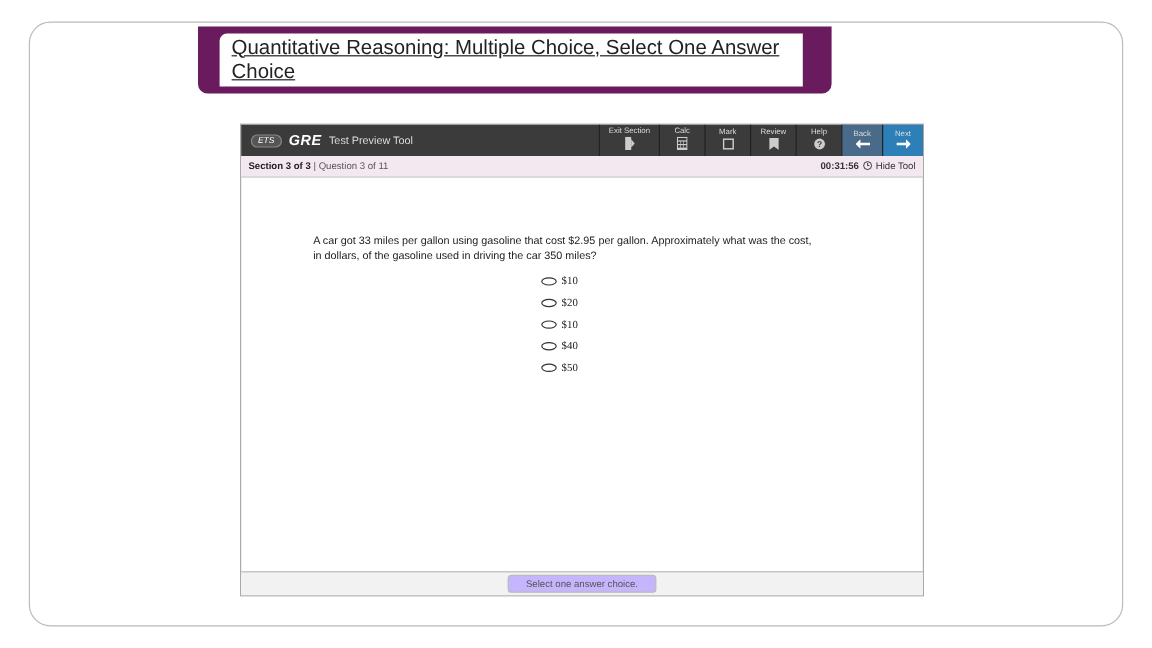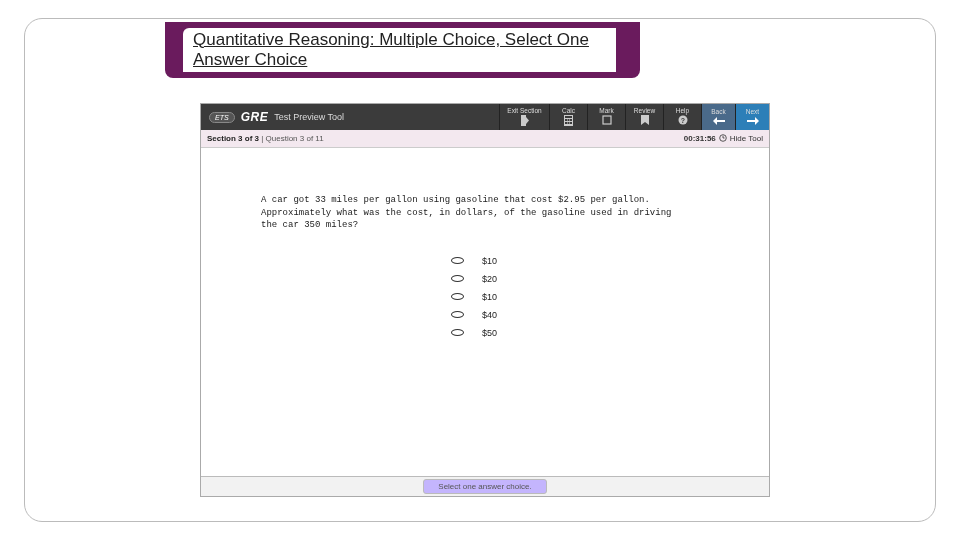--- a/index.html
+++ b/index.html
@@ -16,21 +16,21 @@
     top: 18px;
     right: 24px;
     bottom: 18px;
     border: 1px solid #bbb;
     border-radius: 18px;
   }
   .title-banner {
     position: absolute;
     left: 165px;
     top: 22px;
-    width: 475px;
+    width: 528px;
     height: 56px;
     background: #6a1b5d;
     border-radius: 0 0 8px 8px;
     padding: 6px 24px 6px 18px;
     display: flex;
     align-items: center;
   }
   .title-banner-inner {
     background: #fff;
     border-radius: 6px 0 0 0;
@@ -122,34 +122,34 @@
   .section-right { color: #333; display: flex; align-items: center; gap: 3px; }
   .section-right .timer { font-weight: bold; }
   .content {
     height: 328px;
     padding: 46px 60px 10px 60px;
     position: relative;
     font-size: 9px;
     color: #222;
   }
   .qtext {
-    font-family: Liberation Mono, monospace;
+    font-family: Liberation Sans, sans-serif;
     line-height: 1.4;
-    margin-bottom: 24px;
+    margin-bottom: 10px;
     max-width: 420px;
   }
   .choices {
     margin-left: 190px;
   }
   .choice {
     display: flex;
     align-items: center;
-    gap: 18px;
+    gap: 4px;
     margin-bottom: 8px;
-    font-family: Liberation Sans, sans-serif;
+    font-family: Liberation Serif, serif;
     cursor: pointer;
   }
   .oval {
     width: 13px;
     height: 7px;
     border: 1px solid #333;
     border-radius: 50%;
     background: #fff;
   }
   .footer-bar {

